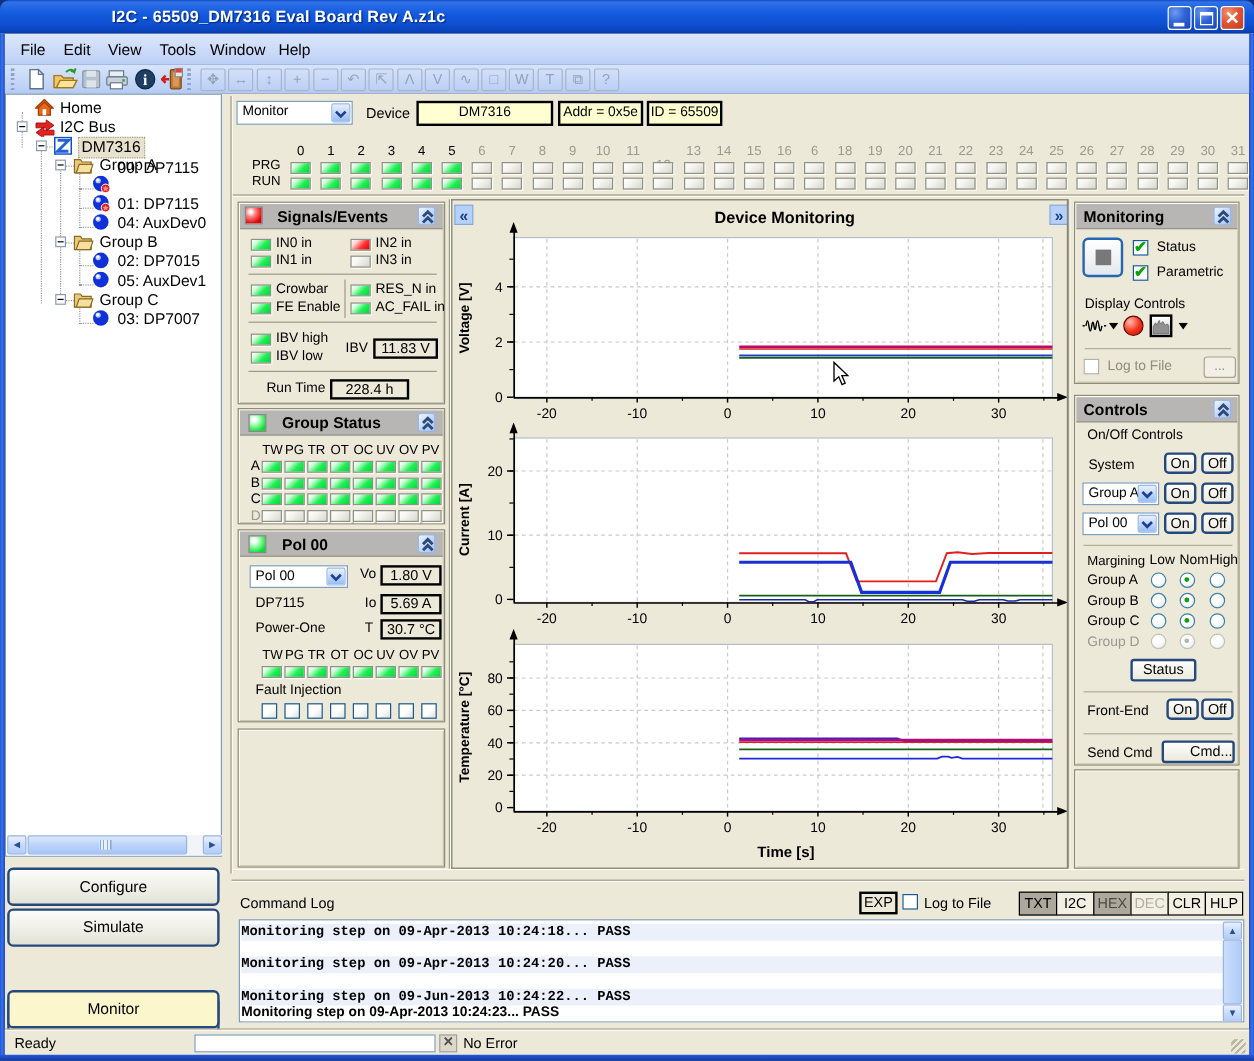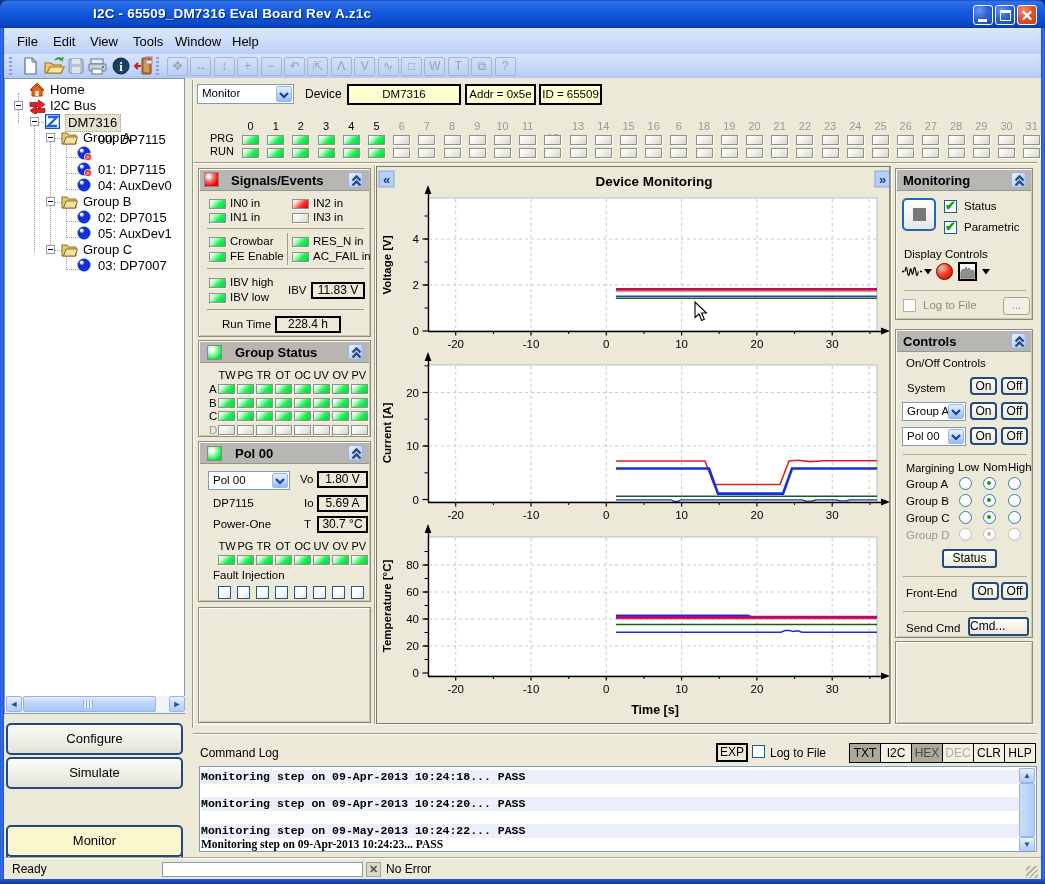--- a/index.html
+++ b/index.html
@@ -736,39 +736,39 @@
 <div class="radio dis" style="left:63px;top:198px"></div>
 <div class="radio dis seldis" style="left:87px;top:198px"></div>
 <div class="radio dis" style="left:112px;top:198px"></div>
 <div style="position:absolute;left:46px;top:219px;width:55px;height:19px;border:2px solid #26497c;border-radius:3px;background:linear-gradient(180deg,#fdfdfc,#eceade);font-size:12px;text-align:center;line-height:15px">Status</div>
 <div class="hr1" style="left:7px;top:246px;width:124px;background:#b0ad98"></div>
 <div class="lbl" style="left:10px;top:257px">Front-End</div>
 <div class="onoff" style="left:76px;top:252px">On</div>
 <div class="onoff" style="left:105px;top:252px">Off</div>
 <div class="hr1" style="left:7px;top:281px;width:124px;background:#b0ad98"></div>
 <div class="lbl" style="left:10px;top:292px">Send Cmd</div>
-<div style="position:absolute;left:72px;top:287px;width:61px;height:19px;border:2px solid #26497c;border-radius:3px;background:linear-gradient(180deg,#fdfdfc,#eceade);font-size:12px;text-align:left;line-height:15px">Cmd...</div>
+<div style="position:absolute;left:72px;top:287px;width:61px;height:19px;border:2px solid #26497c;border-radius:3px;background:linear-gradient(180deg,#fdfdfc,#eceade);font-size:12px;text-align:right;line-height:15px">Cmd...</div>
 </div>
 <div class="panel" style="left:891px;top:563px;width:138px;height:83px"></div>
 <div class="gh" style="left:189px;top:655px;width:844px"></div>
 <div class="lbl" style="left:196px;top:668px">Command Log</div>
 <div class="bfield" style="left:712px;top:665px;width:32px;height:19px;line-height:14px;font-size:12px">EXP</div>
 <div class="cb" style="left:748px;top:667px"></div>
 <div class="lbl" style="left:766px;top:668px">Log to File</div>
 <div style="position:absolute;left:845px;top:665px;width:32px;height:20px;border:1px solid #000;background:#aca99c;color:#000;font-size:12px;text-align:center;line-height:18px">TXT</div>
 <div style="position:absolute;left:876px;top:665px;width:32px;height:20px;border:1px solid #000;background:#f2f0e2;color:#000;font-size:12px;text-align:center;line-height:18px">I2C</div>
 <div style="position:absolute;left:907px;top:665px;width:32px;height:20px;border:1px solid #000;background:#aca99c;color:#4a4a42;font-size:12px;text-align:center;line-height:18px">HEX</div>
 <div style="position:absolute;left:938px;top:665px;width:32px;height:20px;border:1px solid #000;background:#f2f0e2;color:#b2afa2;font-size:12px;text-align:center;line-height:18px">DEC</div>
 <div style="position:absolute;left:969px;top:665px;width:32px;height:20px;border:1px solid #000;background:#f2f0e2;color:#000;font-size:12px;text-align:center;line-height:18px">CLR</div>
 <div style="position:absolute;left:1000px;top:665px;width:32px;height:20px;border:1px solid #000;background:#f2f0e2;color:#000;font-size:12px;text-align:center;line-height:18px">HLP</div>
 <div style="position:absolute;left:195px;top:688px;width:838px;height:86px;background:#fff;border:1px solid #7f9db9;overflow:hidden">
 <div style="position:absolute;left:1px;top:3px;width:820px;height:14px;background:#ecf0fa;font-family:'Liberation Mono',monospace;font-size:11.5px;font-weight:bold;white-space:pre">Monitoring step on 09-Apr-2013 10:24:18... PASS</div>
 <div style="position:absolute;left:1px;top:30px;width:820px;height:14px;background:#ecf0fa;font-family:'Liberation Mono',monospace;font-size:11.5px;font-weight:bold;white-space:pre">Monitoring step on 09-Apr-2013 10:24:20... PASS</div>
-<div style="position:absolute;left:1px;top:57px;width:820px;height:14px;background:#ecf0fa;font-family:'Liberation Mono',monospace;font-size:11.5px;font-weight:bold;white-space:pre">Monitoring step on 09-May-2013 10:24:22... PASS</div>
-<div style="position:absolute;left:1px;top:71px;width:820px;height:14px;background:#ffffff;font-family:Liberation Serif, serif;font-size:11.5px;font-weight:bold;white-space:pre">Monitoring step on 09-Apr-2013 10:24:23... PASS</div>
+<div style="position:absolute;left:1px;top:57px;width:820px;height:14px;background:#ecf0fa;font-family:'Liberation Mono',monospace;font-size:11.5px;font-weight:bold;white-space:pre">Monitoring step on 09-Jun-2013 10:24:22... PASS</div>
+<div style="position:absolute;left:1px;top:71px;width:820px;height:14px;background:#ffffff;font-family:Liberation Sans, sans-serif;font-size:11.5px;font-weight:bold;white-space:pre">Monitoring step on 09-Apr-2013 10:24:23... PASS</div>
 <div style="position:absolute;right:1px;top:1px;width:16px;height:84px;background:#f2f4f7">
 <div style="position:absolute;left:0;width:16px;height:15px;border-radius:2px;background:linear-gradient(180deg,#eaf1fe,#c8dbfb 50%,#b2cdf9);border:1px solid #98b4e4;color:#2a4f8c;font-size:8px;text-align:center;line-height:14px;top:0">▲</div>
 <div style="position:absolute;left:0;width:16px;height:15px;border-radius:2px;background:linear-gradient(180deg,#eaf1fe,#c8dbfb 50%,#b2cdf9);border:1px solid #98b4e4;color:#2a4f8c;font-size:8px;text-align:center;line-height:14px;top:69px">▼</div>
 <div style="position:absolute;left:0;top:15px;width:16px;height:54px;border-radius:2px;background:linear-gradient(90deg,#cadefb,#b0ccf8);border:1px solid #98b4e4"></div>
 </div>
     </div>
 </div>
 <div id="statusbar" class="abs"></div>
 <div style="position:absolute;left:0;top:857px;width:1045px;height:1px;background:#a9a795"></div>
 <div class="lbl" style="left:12px;top:862px">Ready</div>

